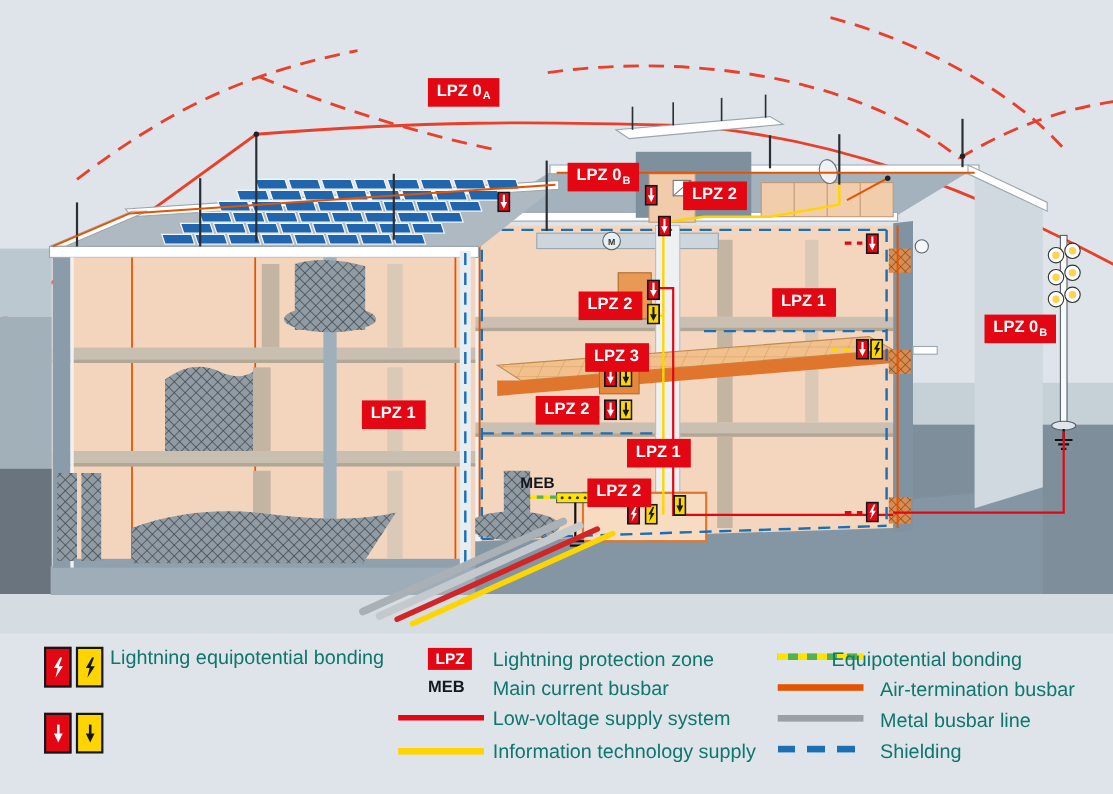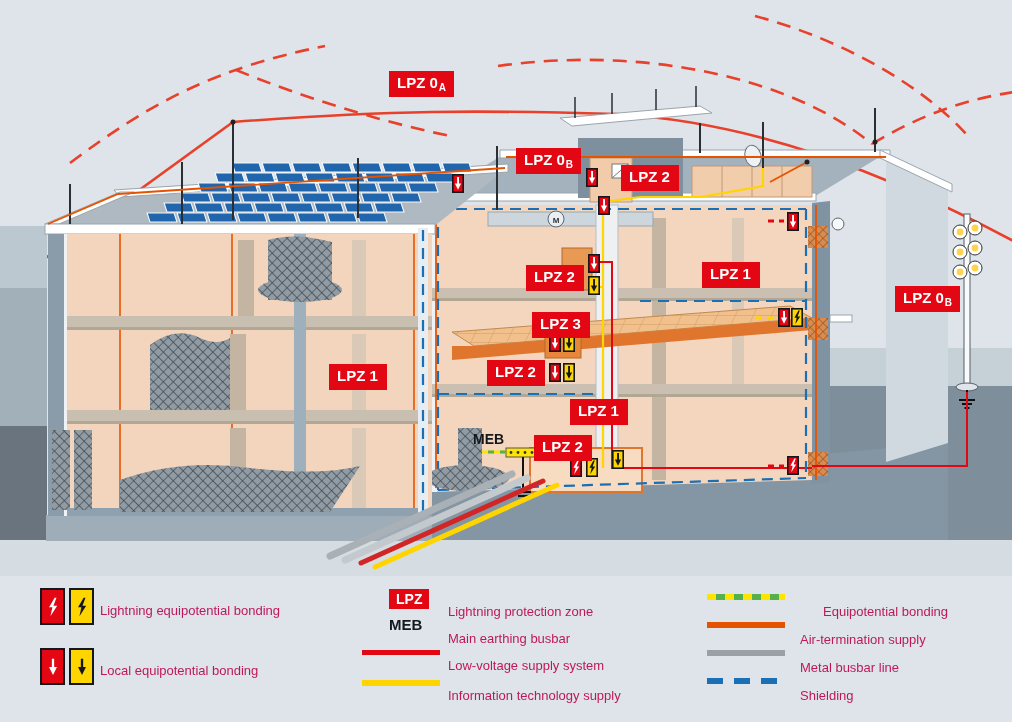--- a/index.html
+++ b/index.html
@@ -4,21 +4,21 @@
 <style>
   html,body{margin:0;padding:0;background:#dee4e9;}
   #page{position:relative;width:1012px;height:722px;background:#dee4e9;overflow:hidden;
         font-family:"Liberation Sans",sans-serif;}
   #scene{position:absolute;left:0;top:0;}
   .lpz-label{position:absolute;background:#e30613;color:#fff;font-weight:bold;
              font-size:15px;line-height:1;padding:4px 8px;white-space:nowrap;}
   .lpz-label .sub{font-size:10px;vertical-align:-3px;margin-left:1px;font-weight:bold;}
   .meb-diagram{position:absolute;color:#14181c;font-weight:bold;font-size:14px;}
   
-  .leg-text{position:absolute;color:#be185d;font-size:13px;line-height:21px;white-space:nowrap;margin-top:12px;}
+  .leg-text{position:absolute;color:#0f766e;font-size:18px;line-height:21px;white-space:nowrap;}
   .leg-key{position:absolute;font-weight:bold;font-size:15px;color:#14181c;}
   .lpz-chip{position:absolute;background:#e30613;color:#fff;font-weight:bold;font-size:14px;
             line-height:1;padding:3px 7px;}
   .arr-icon{position:absolute;width:21px;height:33px;border:2.5px solid #14181c;
             display:flex;align-items:center;justify-content:center;}
   .arr-red{background:#e30613;} .arr-yellow{background:#ffd500;}
   .sw{position:absolute;width:78px;}
   .sw-red{height:5px;background:#e30613;}
   .sw-yellow{height:6px;background:#ffd500;}
   .sw-equi{height:6px;background:repeating-linear-gradient(90deg,#ffe400 0 9px,#56b04b 9px 18px);}
@@ -385,35 +385,34 @@
           <path d="M2.6 9.4 H9.4 L6 16.4 Z" fill="#fff"></path>
         </svg>
   </div>
   <div class="arr-icon arr-yellow" style="left:69px;top:648px">
     <svg width="14" height="24" viewBox="0 0 12 19">
           <rect x="5" y="2.4" width="2" height="7.4" fill="#14181c"></rect>
           <path d="M2.6 9.4 H9.4 L6 16.4 Z" fill="#14181c"></path>
         </svg>
   </div>
   <div class="leg-text" style="left:100px;top:648px">
-    <div>Local equipotential bonding</div>
   </div>
 
   <div class="lpz-chip" style="left:389px;top:589px">LPZ</div>
   <div class="leg-text" style="left:448px;top:589px">Lightning protection zone</div>
   <div class="leg-key" style="left:389px;top:616px">MEB</div>
-  <div class="leg-text" style="left:448px;top:616px">Main earthing busbar</div>
+  <div class="leg-text" style="left:448px;top:616px">Main current busbar</div>
   <div class="sw sw-red" style="left:362px;top:650px"></div>
   <div class="leg-text" style="left:448px;top:643px">Low-voltage supply system</div>
   <div class="sw sw-yellow" style="left:362px;top:680px"></div>
   <div class="leg-text" style="left:448px;top:673px">Information technology supply</div>
 
   <div class="sw sw-equi" style="left:707px;top:594px"></div>
-  <div class="leg-text" style="left:823px;top:589px">Equipotential bonding</div>
+  <div class="leg-text" style="left:756px;top:589px">Equipotential bonding</div>
   <div class="sw sw-orange" style="left:707px;top:622px"></div>
-  <div class="leg-text" style="left:800px;top:617px">Air-termination supply</div>
+  <div class="leg-text" style="left:800px;top:617px">Air-termination busbar</div>
   <div class="sw sw-gray" style="left:707px;top:650px"></div>
   <div class="leg-text" style="left:800px;top:645px">Metal busbar line</div>
   <div class="sw sw-blue" style="left:707px;top:678px"></div>
   <div class="leg-text" style="left:800px;top:673px">Shielding</div>
 </div>
 
 </div>
 
 </body></html>

